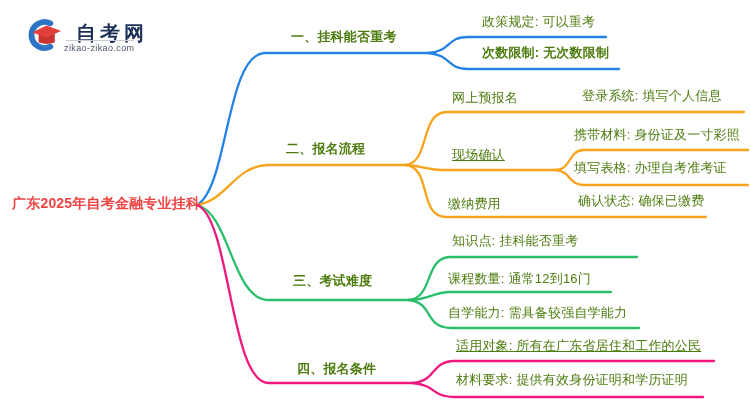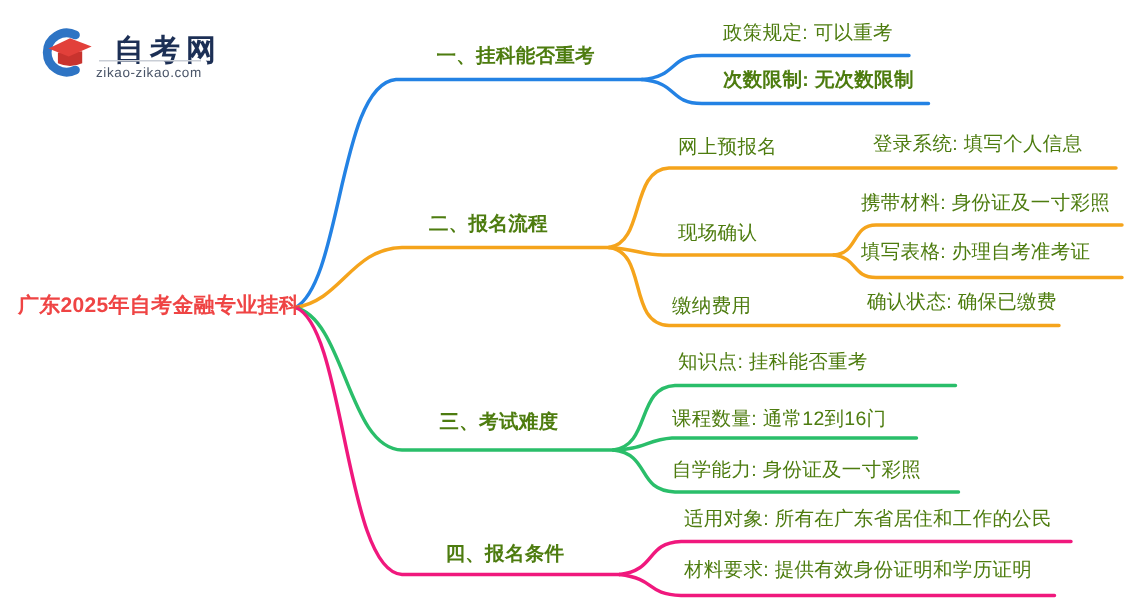--- a/index.html
+++ b/index.html
@@ -76,28 +76,28 @@
 
   <div class="lbl root" style="left:12px;top:195px;">广东2025年自考金融专业挂科</div>
 
   <div class="lbl branch" style="left:291px;top:29px;">一、挂科能否重考</div>
   <div class="lbl" style="left:482px;top:14px;">政策规定: 可以重考</div>
   <div class="lbl" style="left:482px;top:45px;font-weight:bold;">次数限制: 无次数限制</div>
 
   <div class="lbl branch" style="left:286px;top:141px;">二、报名流程</div>
   <div class="lbl" style="left:452px;top:90px;">网上预报名</div>
   <div class="lbl" style="left:582px;top:88px;">登录系统: 填写个人信息</div>
-  <div class="lbl" style="left:452px;top:147px;">现场确认</div>
+  <div class="lbl" style="left:452px;top:147px;text-decoration:underline;">现场确认</div>
   <div class="lbl" style="left:574px;top:127px;">携带材料: 身份证及一寸彩照</div>
   <div class="lbl" style="left:574px;top:160px;">填写表格: 办理自考准考证</div>
   <div class="lbl" style="left:448px;top:196px;">缴纳费用</div>
   <div class="lbl" style="left:578px;top:193px;">确认状态: 确保已缴费</div>
 
   <div class="lbl branch" style="left:293px;top:273px;">三、考试难度</div>
   <div class="lbl" style="left:452px;top:233px;">知识点: 挂科能否重考</div>
   <div class="lbl" style="left:448px;top:271px;">课程数量: 通常12到16门</div>
-  <div class="lbl" style="left:448px;top:305px;">自学能力: 身份证及一寸彩照</div>
+  <div class="lbl" style="left:448px;top:305px;">自学能力: 需具备较强自学能力</div>
 
   <div class="lbl branch" style="left:297px;top:361px;">四、报名条件</div>
-  <div class="lbl" style="left:456px;top:338px;">适用对象: 所有在广东省居住和工作的公民</div>
+  <div class="lbl" style="left:456px;top:338px;text-decoration:underline;">适用对象: 所有在广东省居住和工作的公民</div>
   <div class="lbl" style="left:456px;top:372px;">材料要求: 提供有效身份证明和学历证明</div>
 
 </div>
 
 </body></html>

